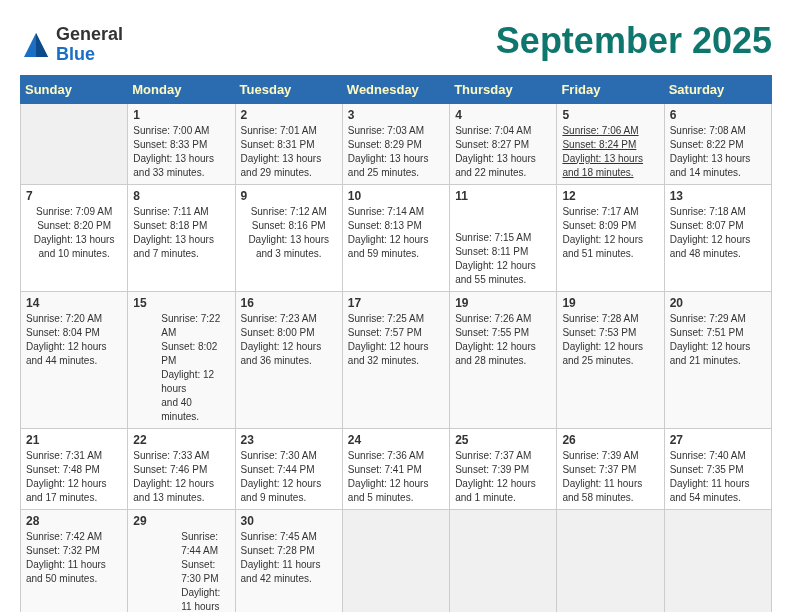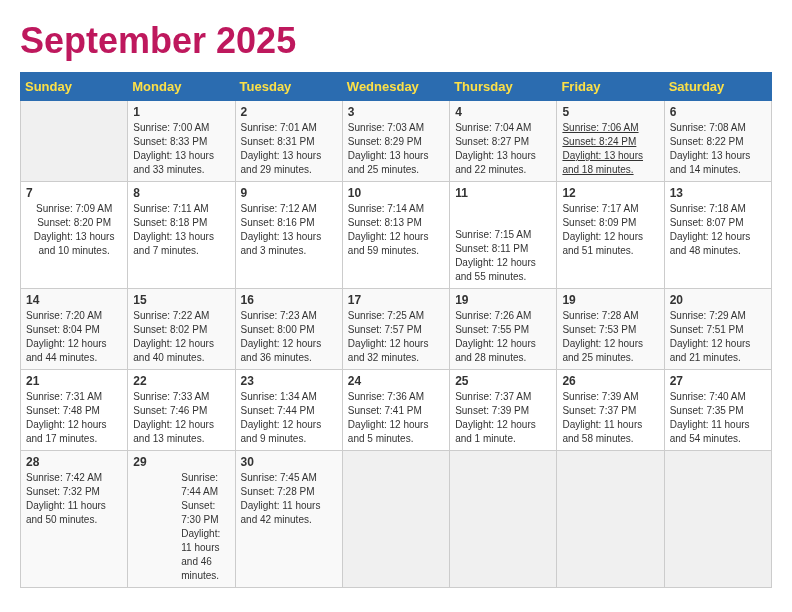--- a/index.html
+++ b/index.html
@@ -40,34 +40,34 @@
       width: 32px;
       height: 32px;
       margin-right: 4px;
     }
     .title-block {
       text-align: right;
     }
     .month-title {
       font-size: 36px;
       font-weight: bold;
-      color: #be185d;
+      color: #0f766e;
     }
     .subtitle {
       font-size: 14px;
       color: #555;
     }
     table {
       width: 100%;
       border-collapse: collapse;
       table-layout: fixed;
     }
     thead tr th {
       background-color: #2b6cb0;
-      color: #fde047;
+      color: #fef9c3;
       padding: 6px 4px;
       font-size: 13px;
       font-weight: bold;
       text-align: left;
       border: 1px solid #2b6cb0;
     }
     tbody tr td {
       border: 1px solid #ccc;
       vertical-align: top;
       padding: 4px 5px;
@@ -93,20 +93,30 @@
       color: #333;
     }
     .empty-cell {
       background-color: #f0f0f0 !important;
     }
   </style>
 </head>
 <body>
 
 <div class="header">
+  <div class="logo">
+    <svg class="logo-icon" viewBox="0 0 40 40" xmlns="http://www.w3.org/2000/svg">
+      <polygon points="20,5 35,35 5,35" fill="#1a6ec4"></polygon>
+      <polygon points="20,5 35,35 20,35" fill="#0d4a8a"></polygon>
+    </svg>
+    <div class="logo-text">
+      <span class="logo-general">General</span>
+      <span class="logo-blue">Blue</span>
+    </div>
+  </div>
   <div class="title-block">
     <div class="month-title">September 2025</div>
   </div>
 </div>
 
 <table>
   <thead>
     <tr>
     <th>Sunday</th>
         <th>Monday</th>
@@ -173,21 +183,21 @@
         </td>
         <td>
           <span class="day-number">8</span>
           <div class="cell-info" style="white-space: pre-line;">Sunrise: 7:11 AM
 Sunset: 8:18 PM
 Daylight: 13 hours
 and 7 minutes.</div>
         </td>
         <td>
           <span class="day-number">9</span>
-          <div class="cell-info" style="white-space: pre-line;">Sunrise: 7:12 AM
+          <div class="cell-info" style="white-space: pre-line; text-align: center;">Sunrise: 7:12 AM
 Sunset: 8:16 PM
 Daylight: 13 hours
 and 3 minutes.</div>
         </td>
         <td>
           <span class="day-number">10</span>
           <div class="cell-info" style="white-space: pre-line;">Sunrise: 7:14 AM
 Sunset: 8:13 PM
 Daylight: 12 hours
 and 59 minutes.</div>
@@ -217,21 +227,21 @@
       <tr>
         <td>
           <span class="day-number">14</span>
           <div class="cell-info" style="white-space: pre-line;">Sunrise: 7:20 AM
 Sunset: 8:04 PM
 Daylight: 12 hours
 and 44 minutes.</div>
         </td>
         <td>
           <span class="day-number">15</span>
-          <div class="cell-info" style="white-space: pre-line;">Sunrise: 7:22 AM
+          <div class="cell-info" style="white-space: pre-line; margin-left: 28px;">Sunrise: 7:22 AM
 Sunset: 8:02 PM
 Daylight: 12 hours
 and 40 minutes.</div>
         </td>
         <td>
           <span class="day-number">16</span>
           <div class="cell-info" style="white-space: pre-line;">Sunrise: 7:23 AM
 Sunset: 8:00 PM
 Daylight: 12 hours
 and 36 minutes.</div>
@@ -275,21 +285,21 @@
         </td>
         <td>
           <span class="day-number">22</span>
           <div class="cell-info" style="white-space: pre-line;">Sunrise: 7:33 AM
 Sunset: 7:46 PM
 Daylight: 12 hours
 and 13 minutes.</div>
         </td>
         <td>
           <span class="day-number">23</span>
-          <div class="cell-info" style="white-space: pre-line;">Sunrise: 1:34 AM
+          <div class="cell-info" style="white-space: pre-line;">Sunrise: 7:30 AM
 Sunset: 7:44 PM
 Daylight: 12 hours
 and 9 minutes.</div>
         </td>
         <td>
           <span class="day-number">24</span>
           <div class="cell-info" style="white-space: pre-line;">Sunrise: 7:36 AM
 Sunset: 7:41 PM
 Daylight: 12 hours
 and 5 minutes.</div>

